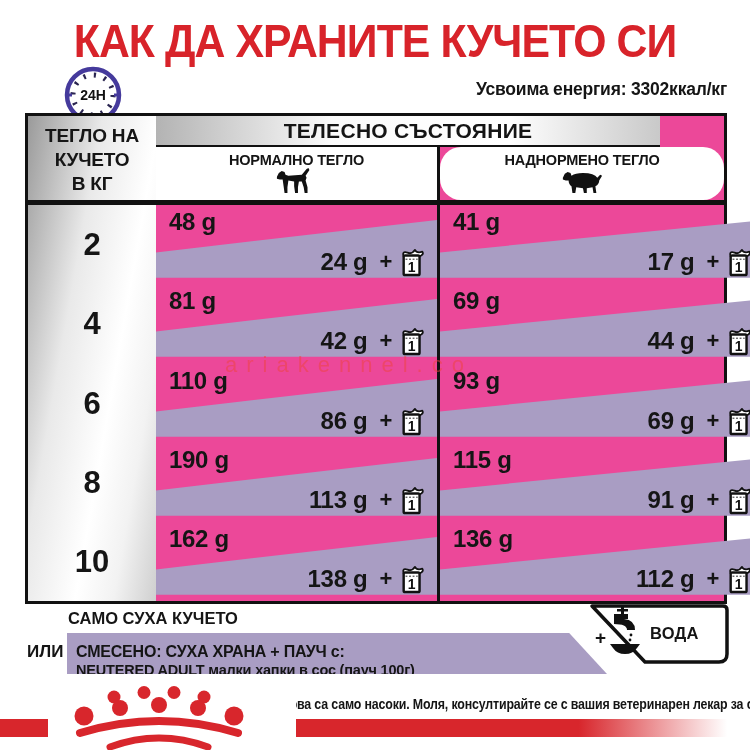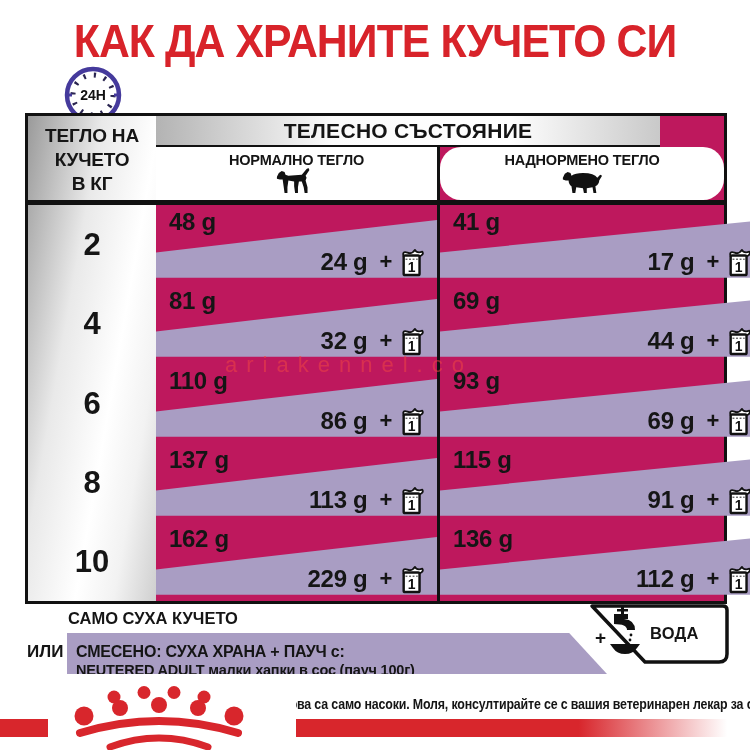--- a/index.html
+++ b/index.html
@@ -10,21 +10,21 @@
   
   .title{top:14px;left:0;width:750px;text-align:center;font-size:46px;font-weight:bold;color:#d8232a;letter-spacing:-1px;transform:scaleX(.93);white-space:nowrap;}
 
   
   .energy{top:79px;right:23px;font-size:17.5px;font-weight:bold;letter-spacing:-.2px;}
 
   
   .clock{left:58px;top:62px;z-index:5;}
 
   
-  .ftable{left:25px;top:113px;width:702px;height:491px;background:#be185d;border:3px solid #111;box-sizing:border-box;z-index:10;}
+  .ftable{left:25px;top:113px;width:702px;height:491px;background:#ec4899;border:3px solid #111;box-sizing:border-box;z-index:10;}
   .wcol{left:0;top:0;width:128px;height:485px;background:linear-gradient(100deg,#9a9a9a 0%,#e9e9e9 35%,#ffffff 62%,#f2f2f2 80%,#cfcfcf 100%);}
   .wcol-head{left:0;top:0;width:128px;text-align:center;font-size:19px;font-weight:bold;line-height:24px;padding-top:8px;letter-spacing:-.2px;}
   .condband{left:128px;top:0;width:504px;height:29px;background:linear-gradient(to right,#b3b3b3 0%,#fbfbfb 35%,#ffffff 70%,#c9c9c9 100%);border-bottom:2px solid #111;box-sizing:content-box;text-align:center;font-size:21px;font-weight:bold;line-height:29px;letter-spacing:.3px;}
   .subhead{top:31px;height:53px;background:#fff;text-align:center;}
   .subhead .lbl{font-size:14.5px;font-weight:bold;margin-top:5px;letter-spacing:-.2px;}
   .sub0{left:128px;width:281px;}
   .sub1{left:412px;width:284px;border-radius:21px;}
   .vdiv{left:409px;top:31px;bottom:0;width:3px;background:#111;}
   .thick{left:0;top:84px;width:696px;height:5px;background:#111;}
   .wnum{left:0;width:128px;height:79px;text-align:center;font-size:31px;font-weight:bold;line-height:79px;}
@@ -65,20 +65,21 @@
 
   <svg class="abs clock" width="70" height="64" viewBox="0 0 70 64">
     <circle cx="35" cy="33" r="26" fill="#ffffff" stroke="#453a9c" stroke-width="4.5"></circle>
     <circle cx="35" cy="33" r="20" fill="none" stroke="#2a2550" stroke-width="5" stroke-dasharray="2.2 8.3"></circle>
     <circle cx="35" cy="33" r="15.5" fill="#ffffff"></circle>
     <rect x="7" y="31.5" width="7" height="3" fill="#453a9c"></rect>
     <rect x="56" y="31.5" width="7" height="3" fill="#453a9c"></rect>
     <text x="35" y="38" text-anchor="middle" font-size="14" font-weight="bold" fill="#111">24H</text>
   </svg>
 
+  <div class="abs energy">Усвоима енергия: 3302ккал/кг</div>
 
   <div class="abs ftable">
     <div class="abs wcol"></div>
     <div class="abs wcol-head">
       <div>ТЕГЛО НА</div>
       <div>КУЧЕТО</div>
       <div>В КГ</div>
     </div>
 
     <div class="abs condband">ТЕЛЕСНО СЪСТОЯНИЕ</div>
@@ -135,21 +136,21 @@
           </svg>
         </div>
       </div>
     </div>
 
     <div class="abs row" style="top:168px">
       <div class="abs cell c0">
         <div class="wedge"></div>
         <div class="dry">81 g</div>
         <div class="mix">
-          <span>32 g</span>
+          <span>42 g</span>
           <span class="plus">+</span>
           <svg width="28" height="32" viewBox="0 0 30 34">
             <path d="M5 11 Q3 5 9 7 Q14 9 17 4 Q19 8 25 6 Q27 9 22 11 Z" fill="#fff" stroke="#111" stroke-width="2" stroke-linejoin="round"></path>
             <rect x="5" y="10" width="17" height="21" rx="1.5" fill="#fff" stroke="#111" stroke-width="2.6"></rect>
             <line x1="7" y1="14" x2="20" y2="14" stroke="#111" stroke-width="1" stroke-dasharray="2 1.8"></line>
             <text x="13.5" y="28" text-anchor="middle" font-size="15" font-weight="bold" fill="#111">1</text>
           </svg>
         </div>
       </div>
       <div class="abs cell c1">
@@ -195,21 +196,21 @@
             <line x1="7" y1="14" x2="20" y2="14" stroke="#111" stroke-width="1" stroke-dasharray="2 1.8"></line>
             <text x="13.5" y="28" text-anchor="middle" font-size="15" font-weight="bold" fill="#111">1</text>
           </svg>
         </div>
       </div>
     </div>
 
     <div class="abs row" style="top:327px">
       <div class="abs cell c0">
         <div class="wedge"></div>
-        <div class="dry">137 g</div>
+        <div class="dry">190 g</div>
         <div class="mix">
           <span>113 g</span>
           <span class="plus">+</span>
           <svg width="28" height="32" viewBox="0 0 30 34">
             <path d="M5 11 Q3 5 9 7 Q14 9 17 4 Q19 8 25 6 Q27 9 22 11 Z" fill="#fff" stroke="#111" stroke-width="2" stroke-linejoin="round"></path>
             <rect x="5" y="10" width="17" height="21" rx="1.5" fill="#fff" stroke="#111" stroke-width="2.6"></rect>
             <line x1="7" y1="14" x2="20" y2="14" stroke="#111" stroke-width="1" stroke-dasharray="2 1.8"></line>
             <text x="13.5" y="28" text-anchor="middle" font-size="15" font-weight="bold" fill="#111">1</text>
           </svg>
         </div>
@@ -228,21 +229,21 @@
           </svg>
         </div>
       </div>
     </div>
 
     <div class="abs row" style="top:406px">
       <div class="abs cell c0">
         <div class="wedge"></div>
         <div class="dry">162 g</div>
         <div class="mix">
-          <span>229 g</span>
+          <span>138 g</span>
           <span class="plus">+</span>
           <svg width="28" height="32" viewBox="0 0 30 34">
             <path d="M5 11 Q3 5 9 7 Q14 9 17 4 Q19 8 25 6 Q27 9 22 11 Z" fill="#fff" stroke="#111" stroke-width="2" stroke-linejoin="round"></path>
             <rect x="5" y="10" width="17" height="21" rx="1.5" fill="#fff" stroke="#111" stroke-width="2.6"></rect>
             <line x1="7" y1="14" x2="20" y2="14" stroke="#111" stroke-width="1" stroke-dasharray="2 1.8"></line>
             <text x="13.5" y="28" text-anchor="middle" font-size="15" font-weight="bold" fill="#111">1</text>
           </svg>
         </div>
       </div>
       <div class="abs cell c1">

